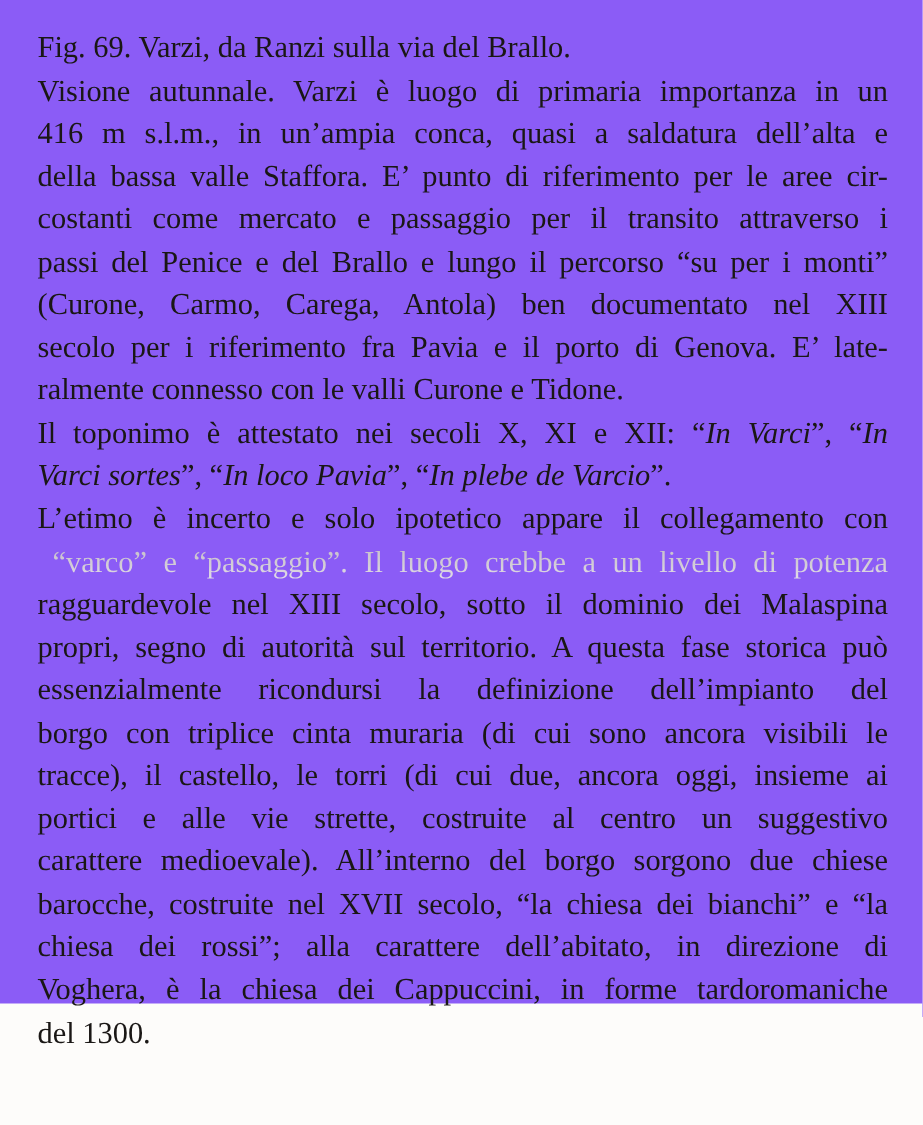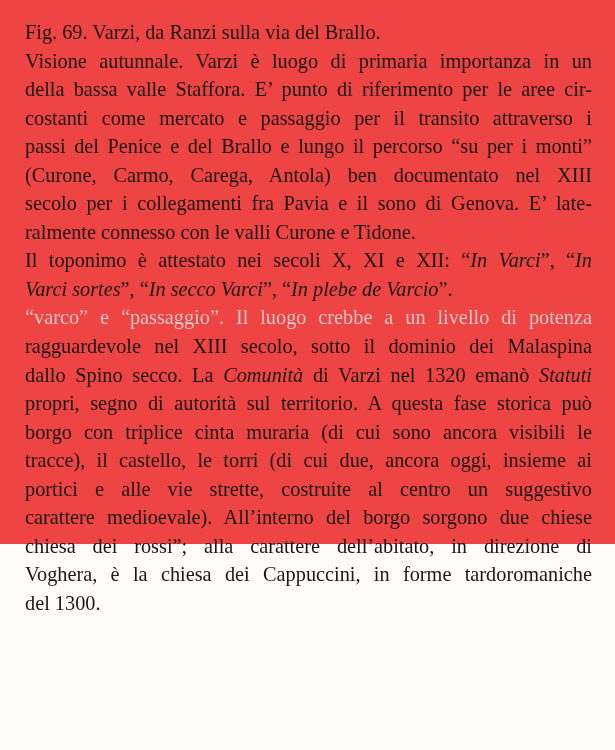--- a/index.html
+++ b/index.html
@@ -9,22 +9,22 @@
   body {
     width: 615px;
     height: 750px;
     background: #fdfcfa;
     font-family: "Liberation Serif", "DejaVu Serif", serif;
     overflow: hidden;
   }
   .page {
     position: relative;
     width: 615px;
-    height: 544px;
-    background: #ef4444;
+    height: 669px;
+    background: #8b5cf6;
     box-sizing: border-box;
     padding: 18px 23px 0 25px;
   }
   .block {
     font-size: 20.3px;
     line-height: 28.55px;
     color: #1a1715;
     text-align: justify;
     text-align-last: left;
     -webkit-font-smoothing: antialiased;
@@ -50,42 +50,46 @@
   
   .faded {
     color: #cdc9c6;
     opacity: 0.92;
   }
   .faded-grad {
     background: linear-gradient(180deg, #c9c5c2 0%, #d9d6d4 55%, #efeded 100%);
     -webkit-background-clip: text;
     background-clip: text;
     color: transparent;
+    margin-left: 10px;
   }
 </style>
 </head>
 <body>
 
 <div class="page">
   <div class="block" id="text-block">
       <span class="ln last">Fig. 69. Varzi, da Ranzi sulla via del Brallo.</span>
       <span class="ln just">Visione autunnale. Varzi è luogo di primaria importanza in un</span>
+      <span class="ln just">416 m s.l.m., in un’ampia conca, quasi a saldatura dell’alta e</span>
       <span class="ln just">della bassa valle Staffora. E’ punto di riferimento per le aree cir-</span>
       <span class="ln just">costanti come mercato e passaggio per il transito attraverso i</span>
       <span class="ln just">passi del Penice e del Brallo e lungo il percorso “su per i monti”</span>
       <span class="ln just">(Curone, Carmo, Carega, Antola) ben documentato nel XIII</span>
-      <span class="ln just">secolo per i collegamenti fra Pavia e il sono di Genova. E’ late-</span>
+      <span class="ln just">secolo per i riferimento fra Pavia e il porto di Genova. E’ late-</span>
       <span class="ln last">ralmente connesso con le valli Curone e Tidone.</span>
       <span class="ln just"><span>Il toponimo è attestato  nei secoli X, XI e  XII: “</span><i>In Varci</i><span>”, “</span><i>In</i></span>
-      <span class="ln last"><i>Varci sortes</i><span>”, “</span><i>In secco Varci</i><span>”,  “</span><i>In plebe de Varcio</i><span>”.</span></span>
+      <span class="ln last"><i>Varci sortes</i><span>”, “</span><i>In loco Pavia</i><span>”,  “</span><i>In plebe de Varcio</i><span>”.</span></span>
+      <span class="ln just">L’etimo è incerto e solo ipotetico appare il collegamento con</span>
       <span class="ln just faded faded-grad">“varco” e “passaggio”. Il luogo crebbe a un livello di potenza</span>
       <span class="ln just">ragguardevole nel XIII secolo, sotto il dominio dei Malaspina</span>
-      <span class="ln just"><span>dallo Spino secco. La </span><i>Comunità</i><span> di Varzi nel 1320 emanò </span><i>Statuti</i></span>
       <span class="ln just">propri, segno di autorità sul territorio. A questa fase storica può</span>
+      <span class="ln just">essenzialmente ricondursi la definizione dell’impianto del</span>
       <span class="ln just">borgo con triplice cinta muraria (di cui sono ancora visibili le</span>
       <span class="ln just">tracce), il castello, le torri (di cui due, ancora oggi, insieme ai</span>
       <span class="ln just">portici e alle vie strette, costruite al centro un suggestivo</span>
       <span class="ln just">carattere medioevale). All’interno del borgo sorgono due chiese</span>
+      <span class="ln just">barocche, costruite nel XVII secolo, “la chiesa dei bianchi” e “la</span>
       <span class="ln just">chiesa dei rossi”; alla carattere dell’abitato, in direzione di</span>
       <span class="ln just">Voghera, è la chiesa dei Cappuccini, in forme tardoromaniche</span>
       <span class="ln last">del 1300.</span>
     </div>
 </div>
 
 </body></html>

